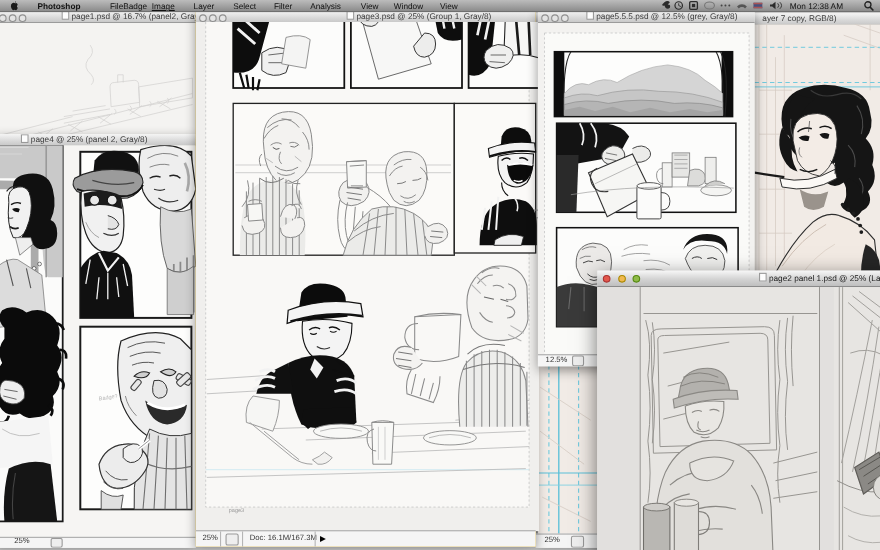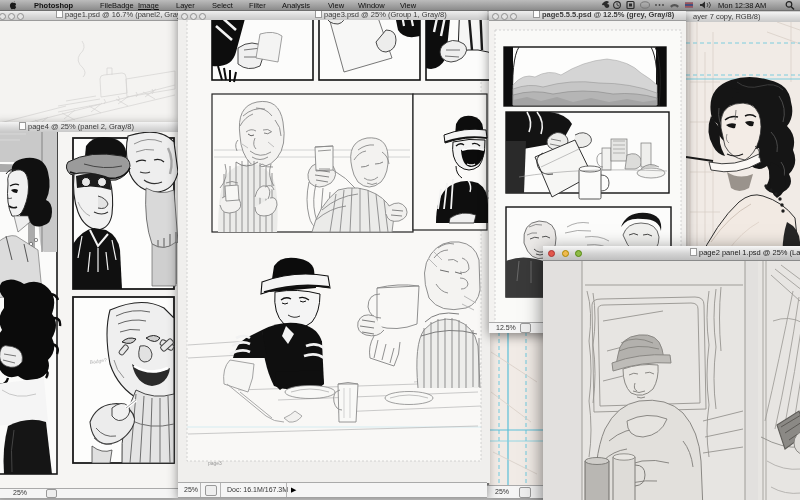--- a/index.html
+++ b/index.html
@@ -429,21 +429,21 @@
     <span style="position:absolute;left:27px;top:2px;width:10px;height:9px;border:0.5px solid #999;border-radius:2px;background:#eee;"></span>
     <span style="position:absolute;left:49px;top:3px;">Doc: 16.1M/167.3M</span>
     <span style="position:absolute;left:113px;top:3px;color:#000;">▶</span>
     <span style="position:absolute;left:22px;top:0;width:1px;height:14px;background:#b5b5b5;"></span>
     <span style="position:absolute;left:42px;top:0;width:1px;height:14px;background:#b5b5b5;"></span>
     <span style="position:absolute;left:108px;top:0;width:1px;height:14px;background:#b5b5b5;"></span>
   </div>
 </div>
 
 <div class="win" id="w-page555" style="left:489px;top:10px;width:197px;height:323px;background:#f4f3f1;">
-  <div class="tbar" style="text-align:left;padding-left:44px;font-weight:bold;"><span class="docicon"></span>page5.5.5.psd @ 12.5% (grey, Gray/8)</div>
+  <div class="tbar" style="text-align:left;padding-left:44px;"><span class="docicon"></span>page5.5.5.psd @ 12.5% (grey, Gray/8)</div>
   <div class="lights"><i></i><i></i><i></i></div>
   <div class="abs" id="page555-art" style="left:0;top:11px;right:0;bottom:10px;">
   <svg width="197" height="302" viewBox="0 0 197 302" style="position:absolute;left:0;top:0;">
     <rect x="0" y="0" width="197" height="302" fill="#f3f2f0"></rect>
     <rect x="6" y="9" width="186" height="293" fill="#fafaf8" stroke="#c9c9c9" stroke-width="0.8" stroke-dasharray="2 2"></rect>
 
     <g>
       <rect x="15" y="26" width="162" height="59" fill="#fdfdfc" stroke="#111" stroke-width="1.4"></rect>
       <rect x="15" y="26" width="9" height="59" fill="#0d0d0d"></rect>
       <rect x="167" y="26" width="10" height="59" fill="#0d0d0d"></rect>

